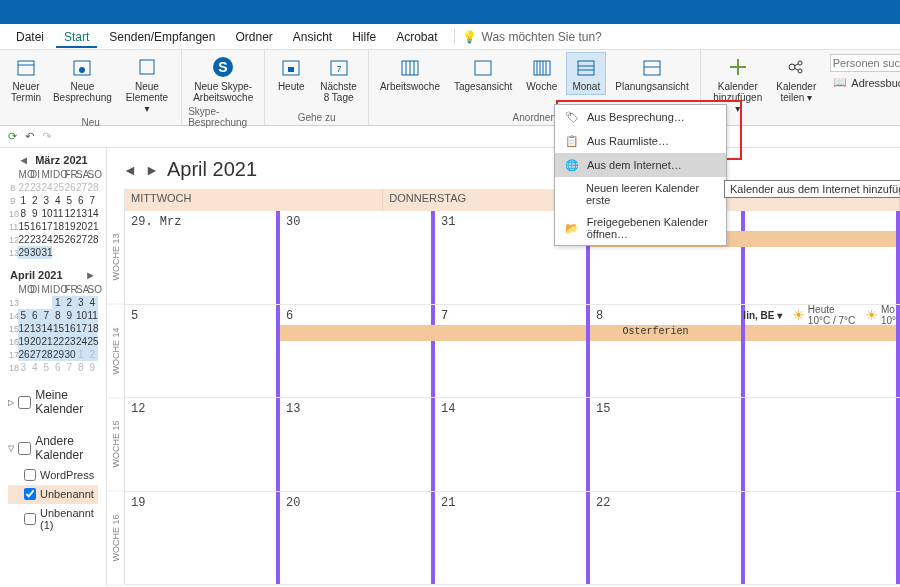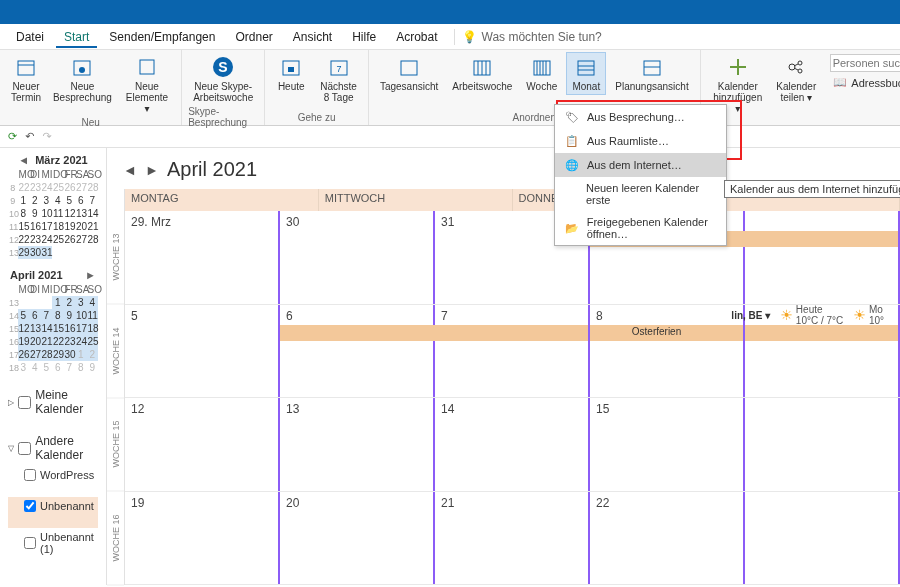--- a/index.html
+++ b/index.html
@@ -27,43 +27,43 @@
 .minical-head .nav { color: #666; cursor: pointer; }
 .minical table { width: 100%; border-collapse: collapse; table-layout: fixed; }
 .minical th, .minical td { text-align: center; font-size: 10px; padding: 1px; color: #333; width: 12%; }
 .minical th { color: #666; font-weight: normal; }
 .minical .wk { color: #aaa; font-size: 9px; width: 10%; }
 .minical td.other { color: #bbb; }
 .minical td.sel { background: #cfe3f5; }
 .cal-list { padding: 6px 8px; }
 .cal-list .hdr { display: flex; align-items: center; gap: 4px; font-size: 12px; padding: 4px 0; cursor: pointer; }
 .cal-list .hdr .tri { font-size: 8px; color: #555; }
-.cal-list .item { display: flex; align-items: center; gap: 4px; padding: 3px 4px 16px 16px; font-size: 11px; cursor: pointer; }
+.cal-list .item { display: flex; align-items: center; gap: 4px; padding: 3px 4px 4px 16px; font-size: 11px; cursor: pointer; }
 .cal-list .item input[type=checkbox] { width: 12px; height: 12px; }
 .cal-list .item.active { background: #f9e3d2; }
 .cal-view { flex: 1; position: relative; display: flex; flex-direction: column; }
 .cal-head { display: flex; align-items: center; padding: 10px 16px 8px 16px; gap: 8px; }
 .cal-head .nav { color: #555; cursor: pointer; font-size: 14px; width: 14px; text-align: center; }
 .cal-head .title { font-size: 20px; color: #333; }
 .cal-grid { flex: 1; display: flex; }
 .wk-col { width: 18px; display: flex; flex-direction: column; border-right: 1px solid #e1e1e1; }
 .wk-col .wk-label { flex: 1; display: flex; align-items: center; justify-content: center; writing-mode: vertical-rl; transform: rotate(180deg); font-size: 9px; color: #888; border-top: 1px solid #eee; }
 .days-col { flex: 1; display: flex; flex-direction: column; }
 .dayhdr-row { display: flex; height: 22px; }
 .dayhdr { flex: 1; min-width: 155px; background: #f9e3d2; border-right: 1px solid #e8d4c2; padding: 3px 6px; font-size: 11px; color: #555; }
 .week-row { display: flex; flex: 1; border-bottom: 1px solid #e8e8e8; }
-.day-cell { flex: 1; min-width: 155px; border-right: 2px solid #8b5cf6; position: relative; padding: 4px 6px; }
+.day-cell { flex: 1; min-width: 155px; border-right: 4px solid #8b5cf6; position: relative; padding: 4px 6px; font-family: Liberation Mono, monospace; }
 .day-cell .dnum { font-size: 12px; color: #444; }
 .event-bar { position: absolute; height: 16px; background: #f3c89a; font-size: 10px; padding: 1px 4px; color: #333; }
 .dropdown-menu { position: absolute; left: 554px; top: 104px; width: 173px; background: #fff; border: 1px solid #b0b0b0; z-index: 20; box-shadow: 1px 2px 4px rgba(0,0,0,0.15); }
 .dropdown-menu .mi { display: flex; align-items: center; gap: 8px; padding: 5px 10px; font-size: 11px; cursor: pointer; }
 .dropdown-menu .mi:hover, .dropdown-menu .mi.hover { background: #d6d6d6; }
 .dropdown-menu .mi .ic { width: 14px; height: 14px; display: flex; align-items: center; justify-content: center; color: #555; }
 .tooltip { position: absolute; left: 724px; top: 180px; background: #fff; border: 1px solid #777; padding: 2px 5px; font-size: 11px; z-index: 25; white-space: nowrap; }
-.weather { position: absolute; right: 12px; top: 156px; display: flex; gap: 10px; align-items: center; font-size: 10px; color: #555; z-index: 3; padding-right: 4px; }
+.weather { position: absolute; right: 0; top: 156px; display: flex; gap: 10px; align-items: center; font-size: 10px; color: #555; z-index: 3; padding-right: 4px; }
 .weather .loc { font-weight: 600; color: #333; }
 .weather .day { display: flex; align-items: center; gap: 3px; }
 .weather .sun { color: #f5a623; font-size: 14px; }
 svg { display: block; }
 </style>
 </head>
 <body>
 
 <div class="titlebar"></div>
 
@@ -153,34 +153,34 @@
       </div>
     </div>
     <div class="label">Gehe zu</div>
   </div>
   <div class="ribbon-group">
     <div class="items">
       <div class="rbtn">
         <div class="ic">
             <svg width="20" height="20" viewBox="0 0 20 20">
               <rect x="2" y="4" width="16" height="14" fill="none" stroke="#0a64ad"></rect>
-            </svg>
-          </div>
-        <div class="txt">Tagesansicht</div>
-      </div>
-      <div class="rbtn">
-        <div class="ic">
-            <svg width="20" height="20" viewBox="0 0 20 20">
-              <rect x="2" y="4" width="16" height="14" fill="none" stroke="#0a64ad"></rect>
               <line x1="6" y1="4" x2="6" y2="18" stroke="#0a64ad"></line>
               <line x1="10" y1="4" x2="10" y2="18" stroke="#0a64ad"></line>
               <line x1="14" y1="4" x2="14" y2="18" stroke="#0a64ad"></line>
             </svg>
           </div>
         <div class="txt">Arbeitswoche</div>
+      </div>
+      <div class="rbtn">
+        <div class="ic">
+            <svg width="20" height="20" viewBox="0 0 20 20">
+              <rect x="2" y="4" width="16" height="14" fill="none" stroke="#0a64ad"></rect>
+            </svg>
+          </div>
+        <div class="txt">Tagesansicht</div>
       </div>
       <div class="rbtn">
         <div class="ic">
             <svg width="20" height="20" viewBox="0 0 20 20">
               <rect x="2" y="4" width="16" height="14" fill="none" stroke="#0a64ad"></rect>
               <line x1="5" y1="4" x2="5" y2="18" stroke="#0a64ad"></line>
               <line x1="8" y1="4" x2="8" y2="18" stroke="#0a64ad"></line>
               <line x1="11" y1="4" x2="11" y2="18" stroke="#0a64ad"></line>
               <line x1="14" y1="4" x2="14" y2="18" stroke="#0a64ad"></line>
             </svg>
@@ -463,21 +463,20 @@
     <div class="cal-grid">
       <div class="wk-col" id="wkcol">
           <div style="height:22px"></div>
           <div class="wk-label">WOCHE 13</div>
           <div class="wk-label">WOCHE 14</div>
           <div class="wk-label">WOCHE 15</div>
           <div class="wk-label">WOCHE 16</div>
         </div>
       <div class="days-col" id="dayscol">
           <div class="dayhdr-row">
-            <div class="dayhdr">MONTAG</div>
             <div class="dayhdr">MITTWOCH</div>
             <div class="dayhdr">DONNERSTAG</div>
             <div class="dayhdr">F</div>
           </div>
           <div class="week-row">
             <div class="day-cell">
               <div class="dnum">29. Mrz</div>
             </div>
             <div class="day-cell">
               <div class="dnum">30</div>

